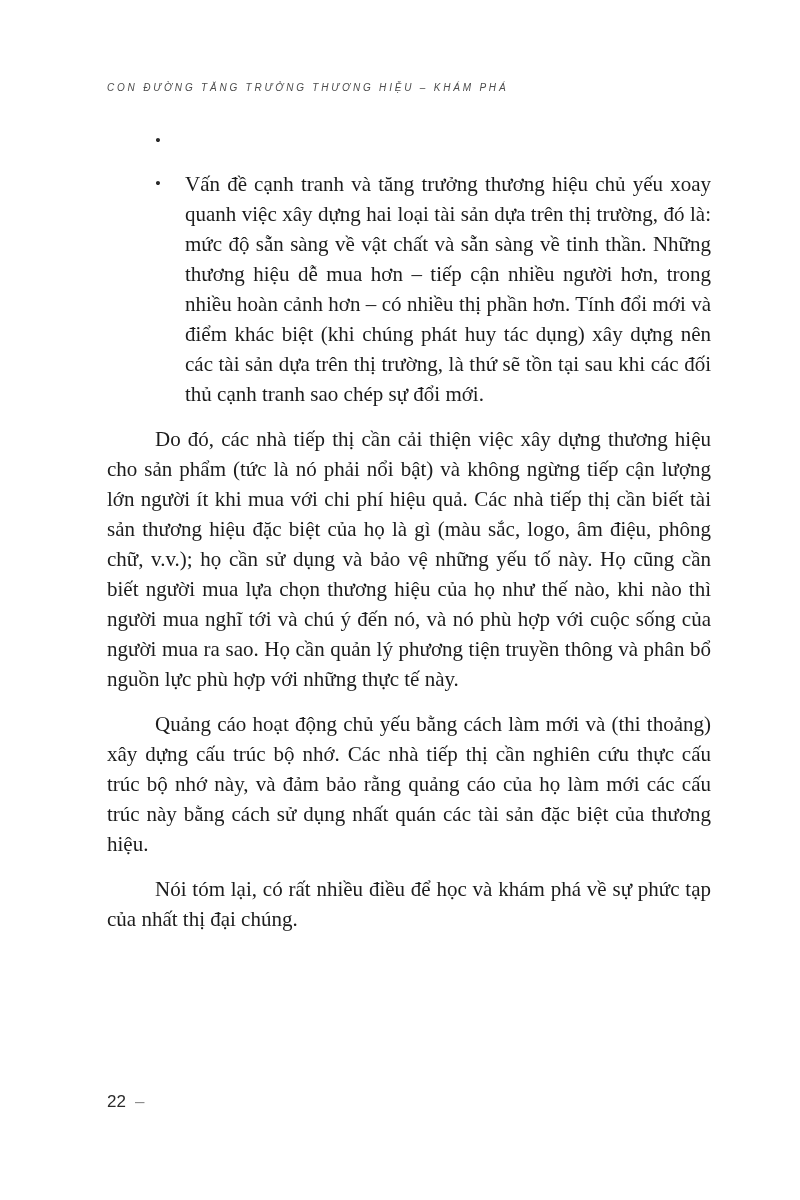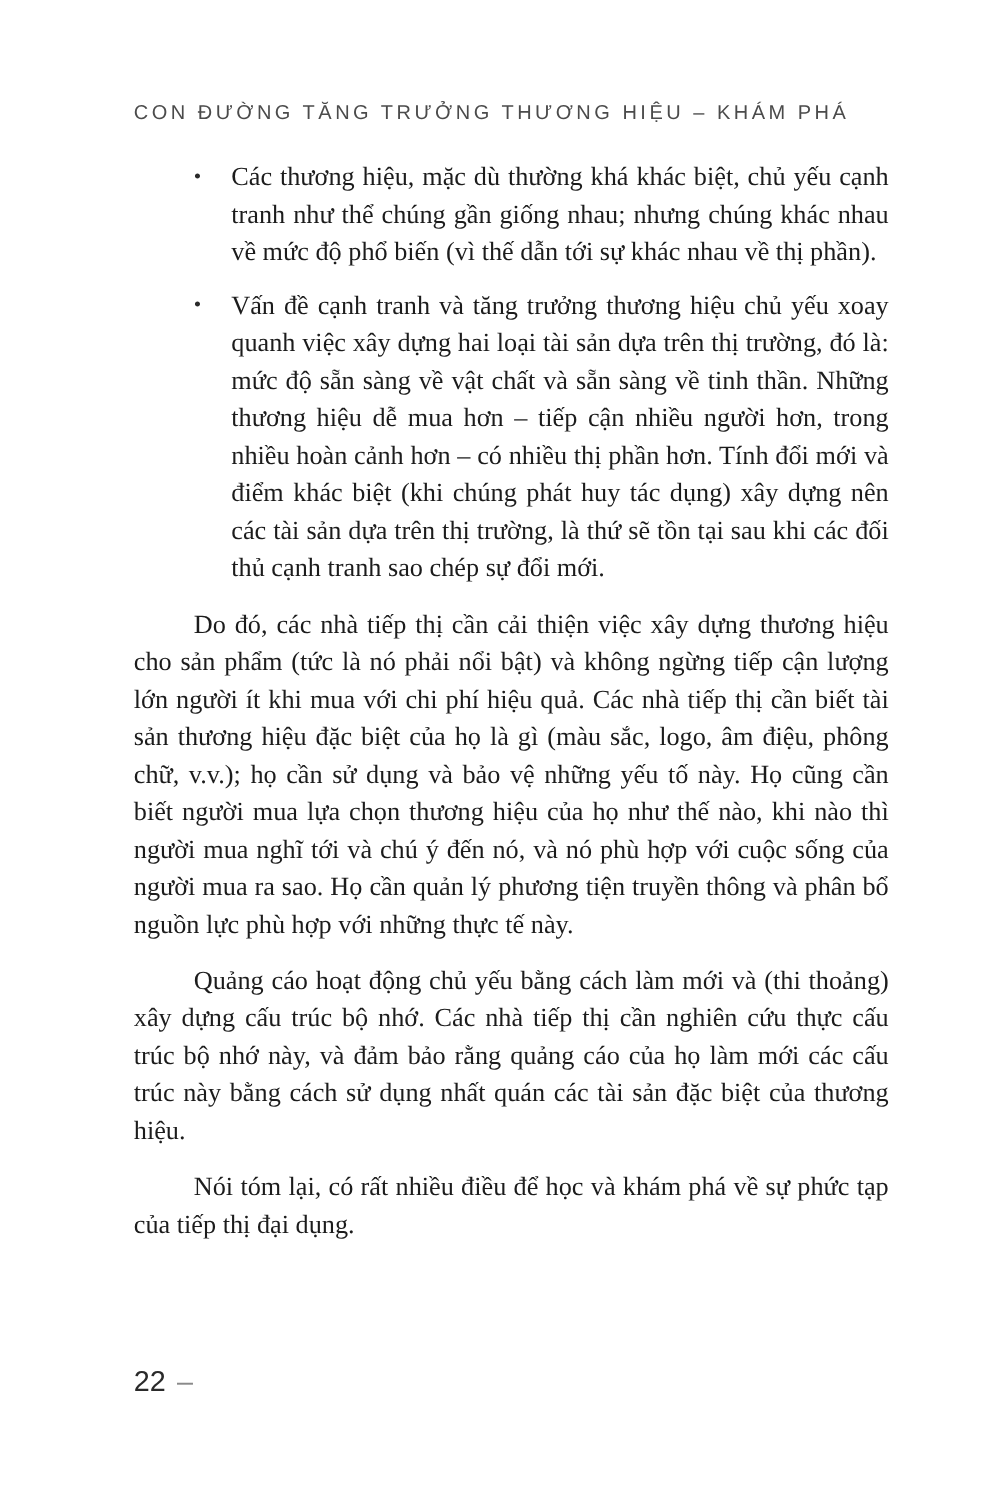--- a/index.html
+++ b/index.html
@@ -14,25 +14,26 @@
     background: #ffffff;
     overflow: hidden;
     font-family: "Liberation Serif", serif;
     color: #1c1c1c;
   }
   .running-head {
     position: absolute;
     left: 107px;
     top: 82px;
     font-family: "Liberation Sans", sans-serif;
-    font-size: 16px;
+    font-size: 10px;
     font-weight: 400;
     letter-spacing: 2.8px;
     color: #4b4b4b;
     white-space: nowrap;
+    font-style: italic;
   }
   .content {
     position: absolute;
     left: 107px;
     top: 126px;
     width: 604px;
     font-size: 21px;
     line-height: 30px;
     text-align: justify;
   }
@@ -61,53 +62,52 @@
   .body-para {
     margin: 15px 0 0 0;
     text-indent: 48px;
     text-align: justify;
   }
   .folio {
     position: absolute;
     left: 107px;
     top: 1092px;
     font-family: "Liberation Sans", sans-serif;
-    font-size: 23px;
+    font-size: 17px;
     color: #2a2a2a;
   }
   .folio-dash {
     color: #8a8a8a;
     margin-left: 9px;
   }
 </style>
 </head>
 <body>
 
 <div class="page">
 
   <div class="running-head">CON ĐƯỜNG TĂNG TRƯỞNG THƯƠNG HIỆU – KHÁM PHÁ</div>
 
   <div class="content">
 
     <ul class="bullet-list">
       <li class="bullet-item">
         <span class="bullet-marker">•</span>
-        <span class="bullet-text">Các thương hiệu, mặc dù thường khá khác biệt, chủ yếu cạnh tranh như thể chúng gần giống nhau; nhưng chúng khác nhau về mức độ phổ biến (vì thế dẫn tới sự khác nhau về thị phần).</span>
       </li>
       <li class="bullet-item">
         <span class="bullet-marker">•</span>
         <span class="bullet-text">Vấn đề cạnh tranh và tăng trưởng thương hiệu chủ yếu xoay quanh việc xây dựng hai loại tài sản dựa trên thị trường, đó là: mức độ sẵn sàng về vật chất và sẵn sàng về tinh thần. Những thương hiệu dễ mua hơn – tiếp cận nhiều người hơn, trong nhiều hoàn cảnh hơn – có nhiều thị phần hơn. Tính đổi mới và điểm khác biệt (khi chúng phát huy tác dụng) xây dựng nên các tài sản dựa trên thị trường, là thứ sẽ tồn tại sau khi các đối thủ cạnh tranh sao chép sự đổi mới.</span>
       </li>
     </ul>
 
     <p class="body-para">Do đó, các nhà tiếp thị cần cải thiện việc xây dựng thương hiệu cho sản phẩm (tức là nó phải nổi bật) và không ngừng tiếp cận lượng lớn người ít khi mua với chi phí hiệu quả. Các nhà tiếp thị cần biết tài sản thương hiệu đặc biệt của họ là gì (màu sắc, logo, âm điệu, phông chữ, v.v.); họ cần sử dụng và bảo vệ những yếu tố này. Họ cũng cần biết người mua lựa chọn thương hiệu của họ như thế nào, khi nào thì người mua nghĩ tới và chú ý đến nó, và nó phù hợp với cuộc sống của người mua ra sao. Họ cần quản lý phương tiện truyền thông và phân bổ nguồn lực phù hợp với những thực tế này.</p>
 
     <p class="body-para">Quảng cáo hoạt động chủ yếu bằng cách làm mới và (thi thoảng) xây dựng cấu trúc bộ nhớ. Các nhà tiếp thị cần nghiên cứu thực cấu trúc bộ nhớ này, và đảm bảo rằng quảng cáo của họ làm mới các cấu trúc này bằng cách sử dụng nhất quán các tài sản đặc biệt của thương hiệu.</p>
 
-    <p class="body-para">Nói tóm lại, có rất nhiều điều để học và khám phá về sự phức tạp của tiếp thị đại dụng.</p>
+    <p class="body-para">Nói tóm lại, có rất nhiều điều để học và khám phá về sự phức tạp của nhất thị đại chúng.</p>
 
   </div>
 
   <div class="folio">
     <span>22</span><span class="folio-dash">–</span>
   </div>
 
 </div>
 
 </body></html>

